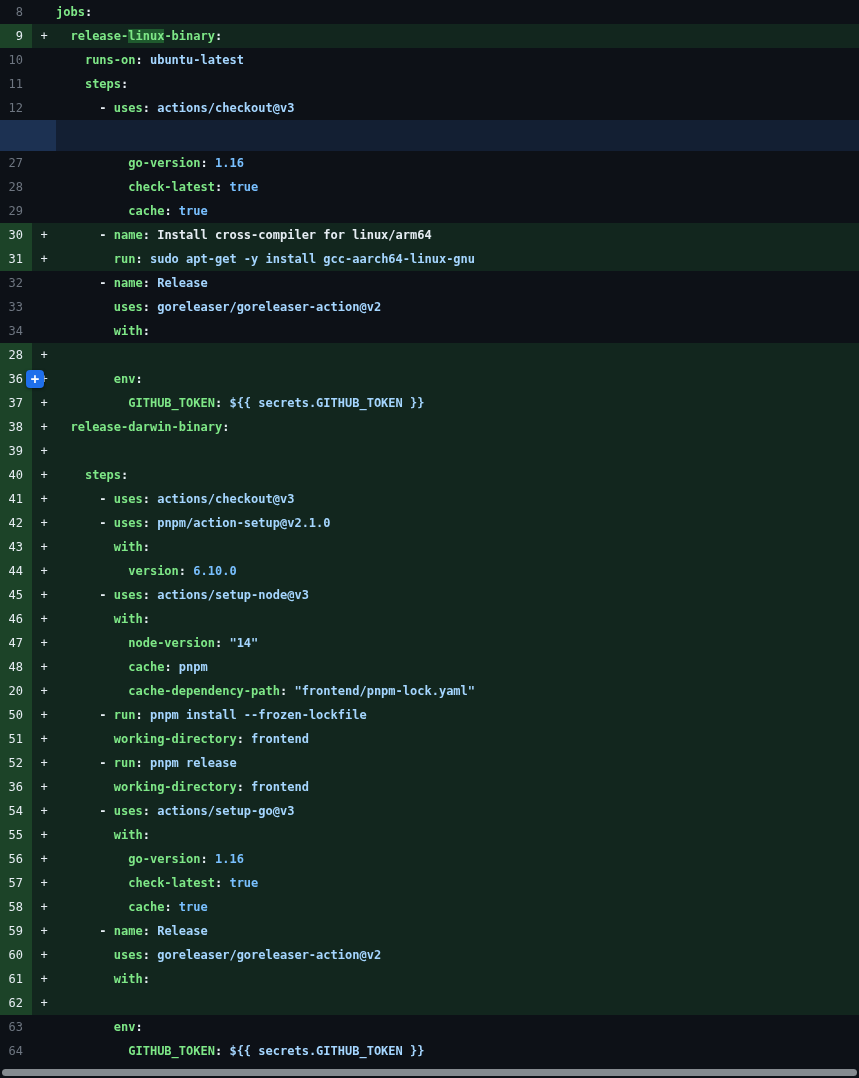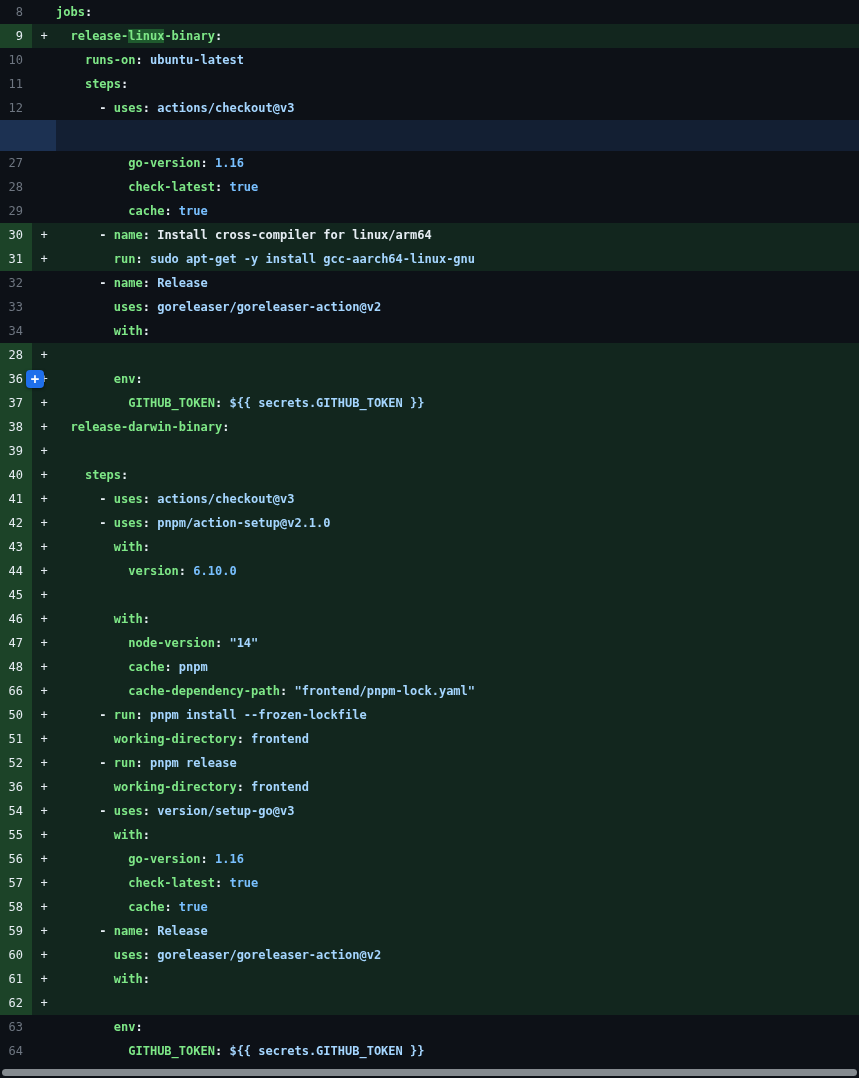--- a/index.html
+++ b/index.html
@@ -215,38 +215,39 @@
       <span class="code"><span class="tk-p">        </span><span class="tk-k">with</span><span class="tk-p">:</span></span>
     </div>
     <div class="row added">
       <span class="num">44</span>
       <span class="marker">+</span>
       <span class="code"><span class="tk-p">          </span><span class="tk-k">version</span><span class="tk-p">: </span><span class="tk-n">6.10.0</span></span>
     </div>
     <div class="row added">
       <span class="num">45</span>
       <span class="marker">+</span>
+      <span class="code"><span class="tk-p">      - </span><span class="tk-k">uses</span><span class="tk-p">: </span><span class="tk-s">actions/setup-node@v3</span></span>
     </div>
     <div class="row added">
       <span class="num">46</span>
       <span class="marker">+</span>
       <span class="code"><span class="tk-p">        </span><span class="tk-k">with</span><span class="tk-p">:</span></span>
     </div>
     <div class="row added">
       <span class="num">47</span>
       <span class="marker">+</span>
       <span class="code"><span class="tk-p">          </span><span class="tk-k">node-version</span><span class="tk-p">: </span><span class="tk-s">"14"</span></span>
     </div>
     <div class="row added">
       <span class="num">48</span>
       <span class="marker">+</span>
       <span class="code"><span class="tk-p">          </span><span class="tk-k">cache</span><span class="tk-p">: </span><span class="tk-s">pnpm</span></span>
     </div>
     <div class="row added">
-      <span class="num">66</span>
+      <span class="num">20</span>
       <span class="marker">+</span>
       <span class="code"><span class="tk-p">          </span><span class="tk-k">cache-dependency-path</span><span class="tk-p">: </span><span class="tk-s">"frontend/pnpm-lock.yaml"</span></span>
     </div>
     <div class="row added">
       <span class="num">50</span>
       <span class="marker">+</span>
       <span class="code"><span class="tk-p">      - </span><span class="tk-k">run</span><span class="tk-p">: </span><span class="tk-s">pnpm install --frozen-lockfile</span></span>
     </div>
     <div class="row added">
       <span class="num">51</span>
@@ -259,21 +260,21 @@
       <span class="code"><span class="tk-p">      - </span><span class="tk-k">run</span><span class="tk-p">: </span><span class="tk-s">pnpm release</span></span>
     </div>
     <div class="row added">
       <span class="num">36</span>
       <span class="marker">+</span>
       <span class="code"><span class="tk-p">        </span><span class="tk-k">working-directory</span><span class="tk-p">: </span><span class="tk-s">frontend</span></span>
     </div>
     <div class="row added">
       <span class="num">54</span>
       <span class="marker">+</span>
-      <span class="code"><span class="tk-p">      - </span><span class="tk-k">uses</span><span class="tk-p">: </span><span class="tk-s">version/setup-go@v3</span></span>
+      <span class="code"><span class="tk-p">      - </span><span class="tk-k">uses</span><span class="tk-p">: </span><span class="tk-s">actions/setup-go@v3</span></span>
     </div>
     <div class="row added">
       <span class="num">55</span>
       <span class="marker">+</span>
       <span class="code"><span class="tk-p">        </span><span class="tk-k">with</span><span class="tk-p">:</span></span>
     </div>
     <div class="row added">
       <span class="num">56</span>
       <span class="marker">+</span>
       <span class="code"><span class="tk-p">          </span><span class="tk-k">go-version</span><span class="tk-p">: </span><span class="tk-n">1.16</span></span>

